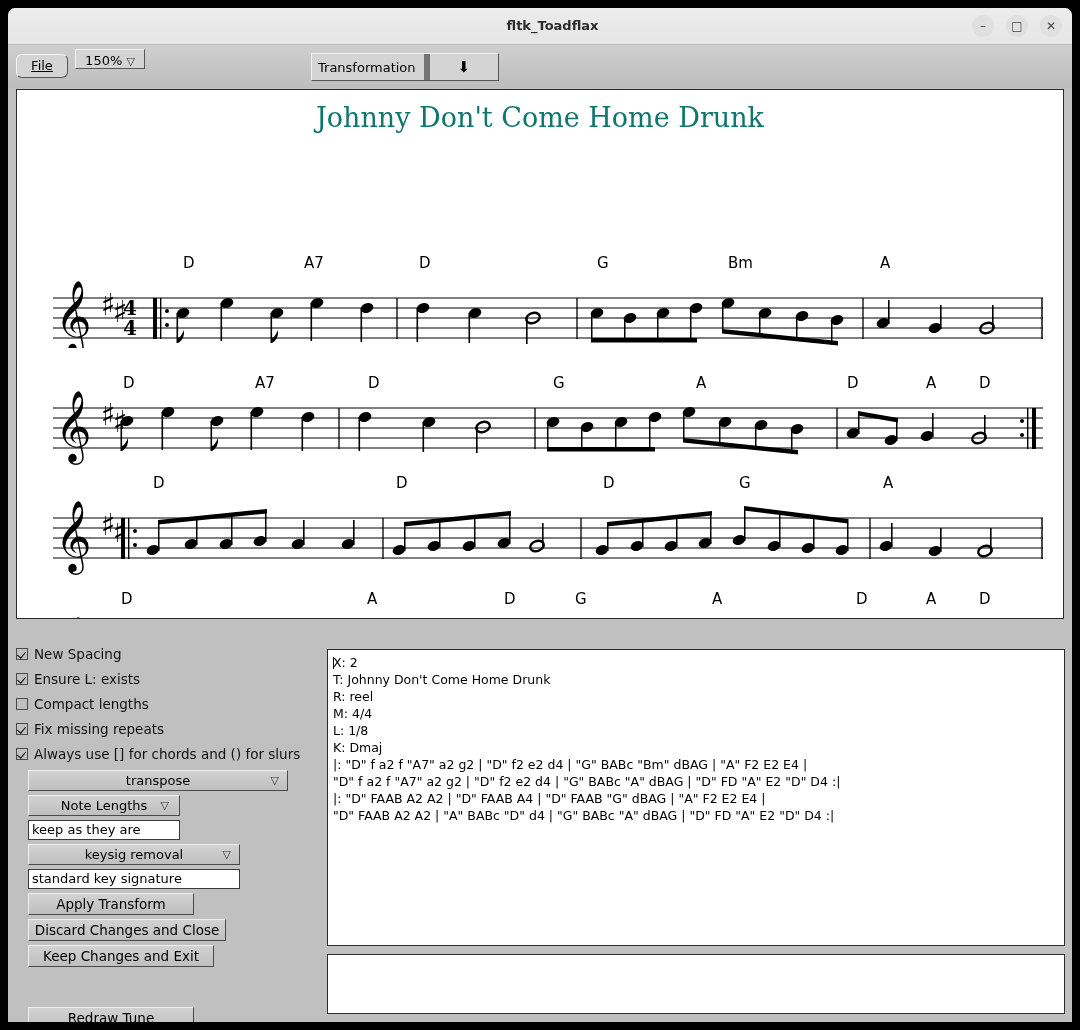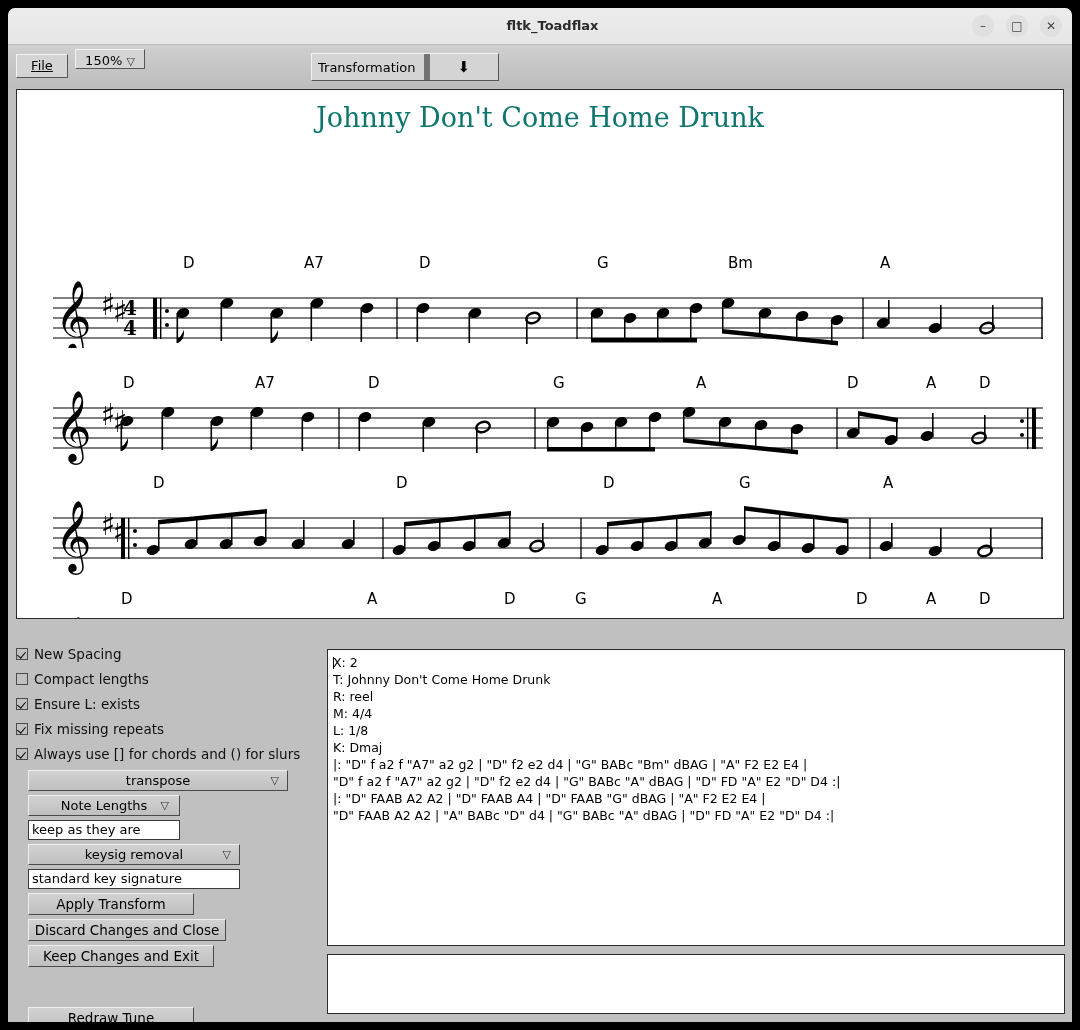--- a/index.html
+++ b/index.html
@@ -84,20 +84,21 @@
     font-size: 13px;
     box-sizing: border-box;
     font-family: "DejaVu Sans", sans-serif;
     text-align: center;
     white-space: nowrap;
   }
   #file-btn {
     left: 8px; top: 9px;
     width: 52px; height: 24px;
     line-height: 22px;
+    border-radius: 6px;
   }
   #file-btn u { text-decoration: underline; }
   #zoom-btn {
     left: 67px; top: 4px;
     width: 70px; height: 20px;
     line-height: 22px;
   }
   #transform-btn {
     left: 303px; top: 8px;
     width: 188px; height: 28px;
@@ -687,26 +688,26 @@
 
   <div id="lower">
 
     <div id="controls">
 
       <div class="chk-row">
         <span class="chkbox on"></span>
         <span>New Spacing</span>
       </div>
       <div class="chk-row">
+        <span class="chkbox on"></span>
+        <span>Ensure L: exists</span>
+      </div>
+      <div class="chk-row">
         <span class="chkbox"></span>
         <span>Compact lengths</span>
-      </div>
-      <div class="chk-row">
-        <span class="chkbox on"></span>
-        <span>Ensure L: exists</span>
       </div>
       <div class="chk-row">
         <span class="chkbox on"></span>
         <span>Fix missing repeats</span>
       </div>
       <div class="chk-row">
         <span class="chkbox on"></span>
         <span>Always use [] for chords and () for slurs</span>
       </div>
 

